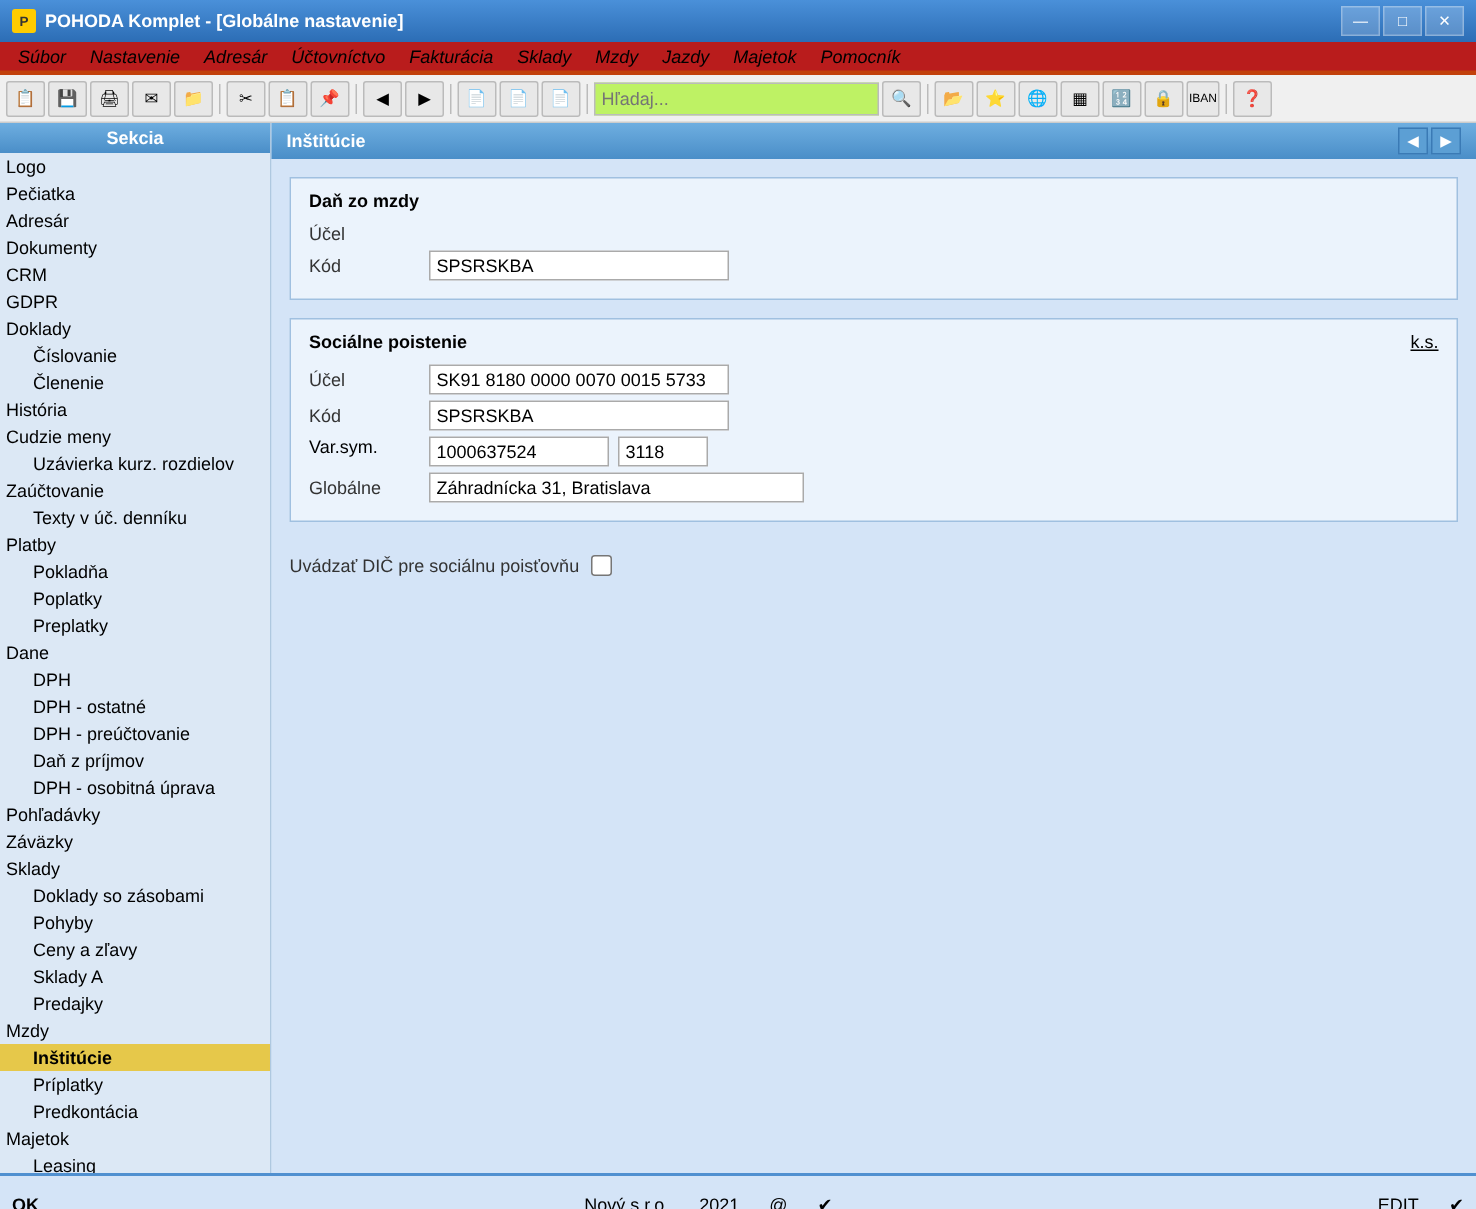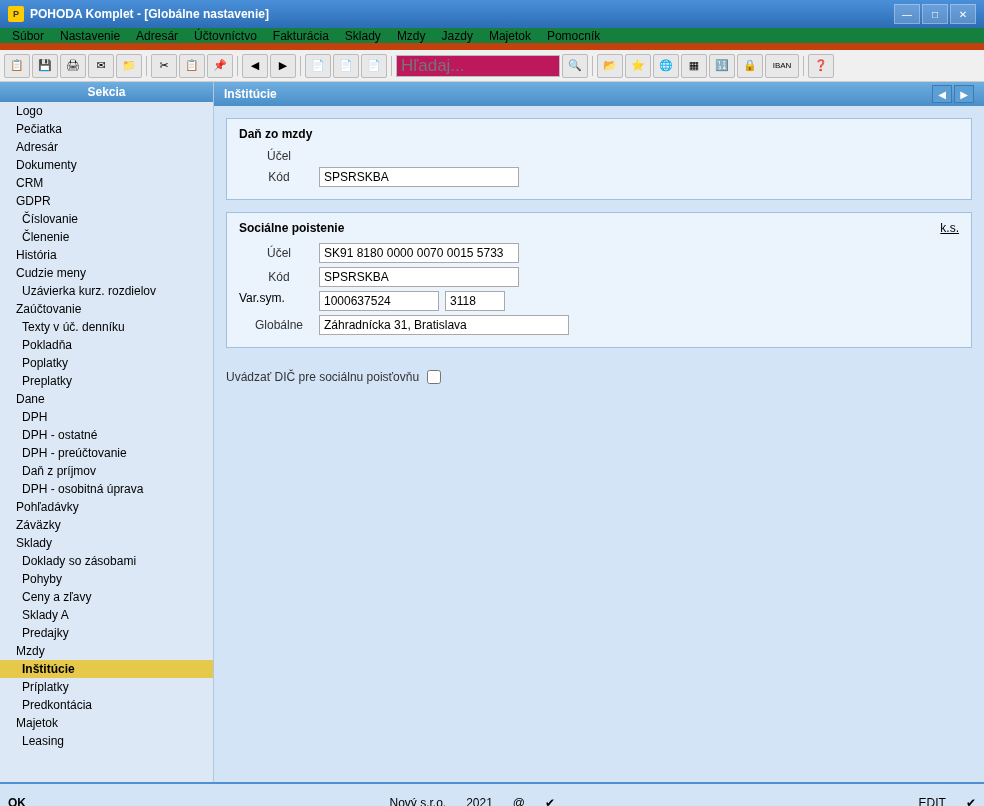--- a/index.html
+++ b/index.html
@@ -50,26 +50,27 @@
       color: white;
       font-size: 10px;
       cursor: pointer;
       display: flex;
       align-items: center;
       justify-content: center;
     }
 
     
     .menu-bar {
-      background: #15803d;
+      background: #b91c1c;
       height: 22px;
       display: flex;
       align-items: center;
       padding: 0 4px;
-      border-bottom: 7px solid #c2410c;
+      border-bottom: 3px solid #c2410c;
+      font-style: italic;
     }
     .menu-item {
       padding: 2px 8px;
       cursor: pointer;
       font-size: 12px;
       border-radius: 3px;
     }
 
     
     .toolbar {
@@ -94,50 +95,50 @@
       border-radius: 2px;
     }
     .toolbar-separator {
       width: 1px;
       height: 20px;
       background: #bbb;
       margin: 0 2px;
     }
     .toolbar-search {
       height: 22px;
-      width: 164px;
+      width: 190px;
       border: 1px solid #bbb;
       padding: 0 4px;
-      font-size: 17px;
-      background: #be185d;
+      font-size: 12px;
+      background: #bef264;
     }
 
     
     .main-layout {
       display: flex;
       height: calc(806px - 28px - 22px - 32px - 24px);
     }
 
     
     .sidebar {
-      width: 214px;
+      width: 181px;
       background: #dce8f5;
       border-right: 1px solid #aec8e0;
       overflow-y: auto;
     }
     .sidebar-header {
       background: linear-gradient(to bottom, #6eaee0, #4a8ec8);
       color: white;
       font-weight: 600;
       font-size: 12px;
       padding: 3px 8px;
       text-align: center;
     }
     .sidebar-item {
-      padding: 2px 16px;
+      padding: 2px 4px;
       cursor: pointer;
       font-size: 12px;
       color: #000;
     }
     .sidebar-item.active {
       background: #e6c84a;
       font-weight: 600;
     }
     .sidebar-item.indent {
       padding-left: 22px;
@@ -199,21 +200,20 @@
     }
     .form-row {
       display: flex;
       align-items: center;
       margin-bottom: 4px;
     }
     .form-label {
       width: 80px;
       font-size: 12px;
       color: #333;
-      text-align: center;
     }
     .form-input {
       width: 200px;
       height: 20px;
       border: 1px solid #aaa;
       background: white;
       padding: 1px 4px;
       font-size: 12px;
     }
     .form-input-wide {
@@ -349,42 +349,44 @@
   <div class="toolbar-separator"></div>
   <input class="toolbar-search" type="text" placeholder="Hľadaj..." style="">
   <button class="toolbar-btn">🔍</button>
   <div class="toolbar-separator"></div>
   <button class="toolbar-btn">📂</button>
   <button class="toolbar-btn">⭐</button>
   <button class="toolbar-btn">🌐</button>
   <button class="toolbar-btn">▦</button>
   <button class="toolbar-btn">🔢</button>
   <button class="toolbar-btn">🔒</button>
-  <button class="toolbar-btn" style="font-size:8px;width:34px;">IBAN</button>
+  <button class="toolbar-btn" style="font-size:8px;width:22px;">IBAN</button>
   <div class="toolbar-separator"></div>
   <button class="toolbar-btn">❓</button>
 </div>
 
 <div class="main-layout">
 
   <div class="sidebar">
     <div class="sidebar-header">Sekcia</div>
     <div class="sidebar-item">Logo</div>
     <div class="sidebar-item">Pečiatka</div>
     <div class="sidebar-item">Adresár</div>
     <div class="sidebar-item">Dokumenty</div>
     <div class="sidebar-item">CRM</div>
     <div class="sidebar-item">GDPR</div>
+    <div class="sidebar-item">Doklady</div>
     <div class="sidebar-item indent">Číslovanie</div>
     <div class="sidebar-item indent">Členenie</div>
     <div class="sidebar-item">História</div>
     <div class="sidebar-item">Cudzie meny</div>
     <div class="sidebar-item indent">Uzávierka kurz. rozdielov</div>
     <div class="sidebar-item">Zaúčtovanie</div>
     <div class="sidebar-item indent">Texty v úč. denníku</div>
+    <div class="sidebar-item">Platby</div>
     <div class="sidebar-item indent">Pokladňa</div>
     <div class="sidebar-item indent">Poplatky</div>
     <div class="sidebar-item indent">Preplatky</div>
     <div class="sidebar-item">Dane</div>
     <div class="sidebar-item indent">DPH</div>
     <div class="sidebar-item indent">DPH - ostatné</div>
     <div class="sidebar-item indent">DPH - preúčtovanie</div>
     <div class="sidebar-item indent">Daň z príjmov</div>
     <div class="sidebar-item indent">DPH - osobitná úprava</div>
     <div class="sidebar-item">Pohľadávky</div>

